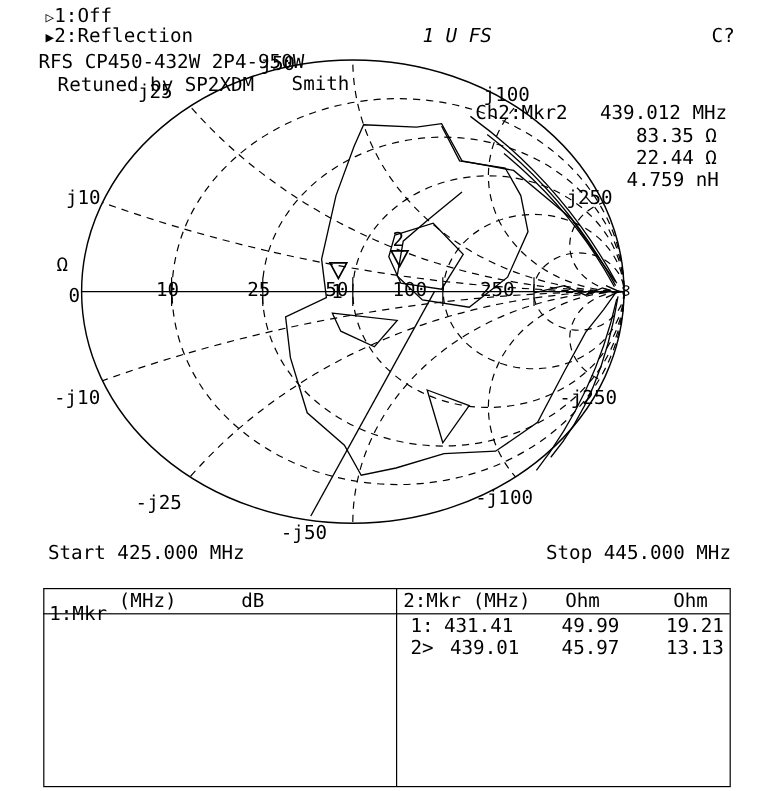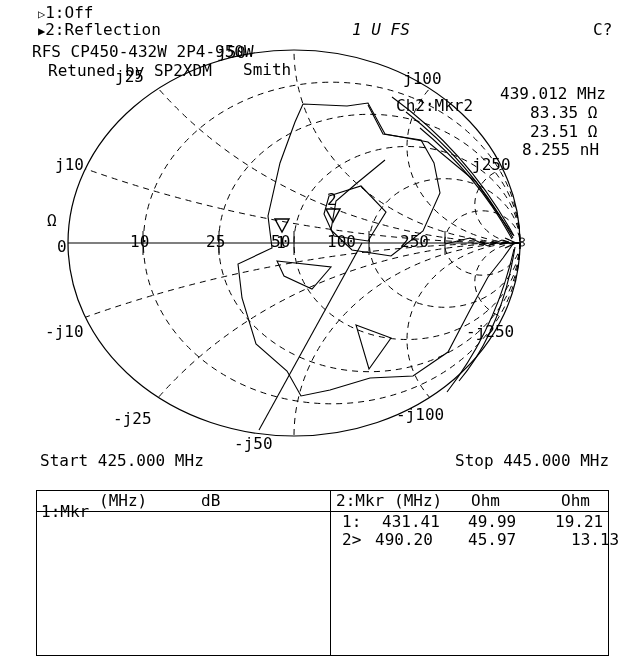--- a/index.html
+++ b/index.html
@@ -116,46 +116,46 @@
 
 <div class="abs" style="left:38px;top:5px;"><span class="tri">▷</span><span>1:Off</span></div>
 <div class="abs" style="left:38px;top:22px;"><span class="tri">▶</span><span>2:Reflection</span></div>
 <div class="abs" style="left:243px;top:22px;margin-top:40px;">Smith</div>
 <div class="abs" style="left:352px;top:22px;font-style:italic;">1 U FS</div>
 <div class="abs" style="left:593px;top:22px;">C?</div>
 
 <div class="abs" style="left:32px;top:44px;">RFS CP450-432W 2P4-950W</div>
 <div class="abs" style="left:48px;top:63px;">Retuned by SP2XDM</div>
 
-<div class="abs" style="left:396px;top:86px;margin-top:12px;">Ch2:Mkr2</div>
+<div class="abs" style="left:396px;top:86px;">Ch2:Mkr2</div>
 <div class="abs" style="left:500px;top:86px;">439.012 MHz</div>
 <div class="abs" style="left:530px;top:105px;text-align:right;">83.35 Ω</div>
-<div class="abs" style="left:530px;top:124px;">23.51 Ω</div>
-<div class="abs" style="left:522px;top:142px;">8.255 nH</div>
+<div class="abs" style="left:530px;top:124px;">22.44 Ω</div>
+<div class="abs" style="left:522px;top:142px;">4.759 nH</div>
 
 <div class="abs" style="left:40px;top:453px;">Start 425.000 MHz</div>
 <div class="abs" style="left:455px;top:453px;">Stop 445.000 MHz</div>
 
 <div class="tbl" style="left:36px;top:490px;width:571px;height:164px;"></div>
 <div class="tbl-divider" style="left:330px;top:490px;height:165px;"></div>
 <div class="tbl-hline" style="left:36px;top:511px;width:572px;"></div>
 
 <div class="abs" style="left:41px;top:504px;">1:Mkr</div>
 <div class="abs" style="left:99px;top:493px;">(MHz)</div>
 <div class="abs" style="left:201px;top:493px;">dB</div>
 
 <div class="abs" style="left:336px;top:493px;">2:Mkr</div>
 <div class="abs" style="left:394px;top:493px;">(MHz)</div>
 <div class="abs" style="left:471px;top:493px;">Ohm</div>
 <div class="abs" style="left:561px;top:493px;">Ohm</div>
 
 <div>
   <div class="abs" style="left:342px;top:514px;">1:</div>
-  <div class="abs" style="left:382px;top:514px;">431.41</div>
+  <div class="abs" style="left:370px;top:514px;">431.41</div>
   <div class="abs" style="left:468px;top:514px;">49.99</div>
   <div class="abs" style="left:555px;top:514px;">19.21</div>
 </div>
 <div>
   <div class="abs" style="left:342px;top:532px;">2&gt;</div>
-  <div class="abs" style="left:375px;top:532px;">490.20</div>
+  <div class="abs" style="left:375px;top:532px;">439.01</div>
   <div class="abs" style="left:468px;top:532px;">45.97</div>
-  <div class="abs" style="left:555px;top:532px;margin-left:16px;">13.13</div>
+  <div class="abs" style="left:555px;top:532px;">13.13</div>
 </div>
 
 </body></html>

